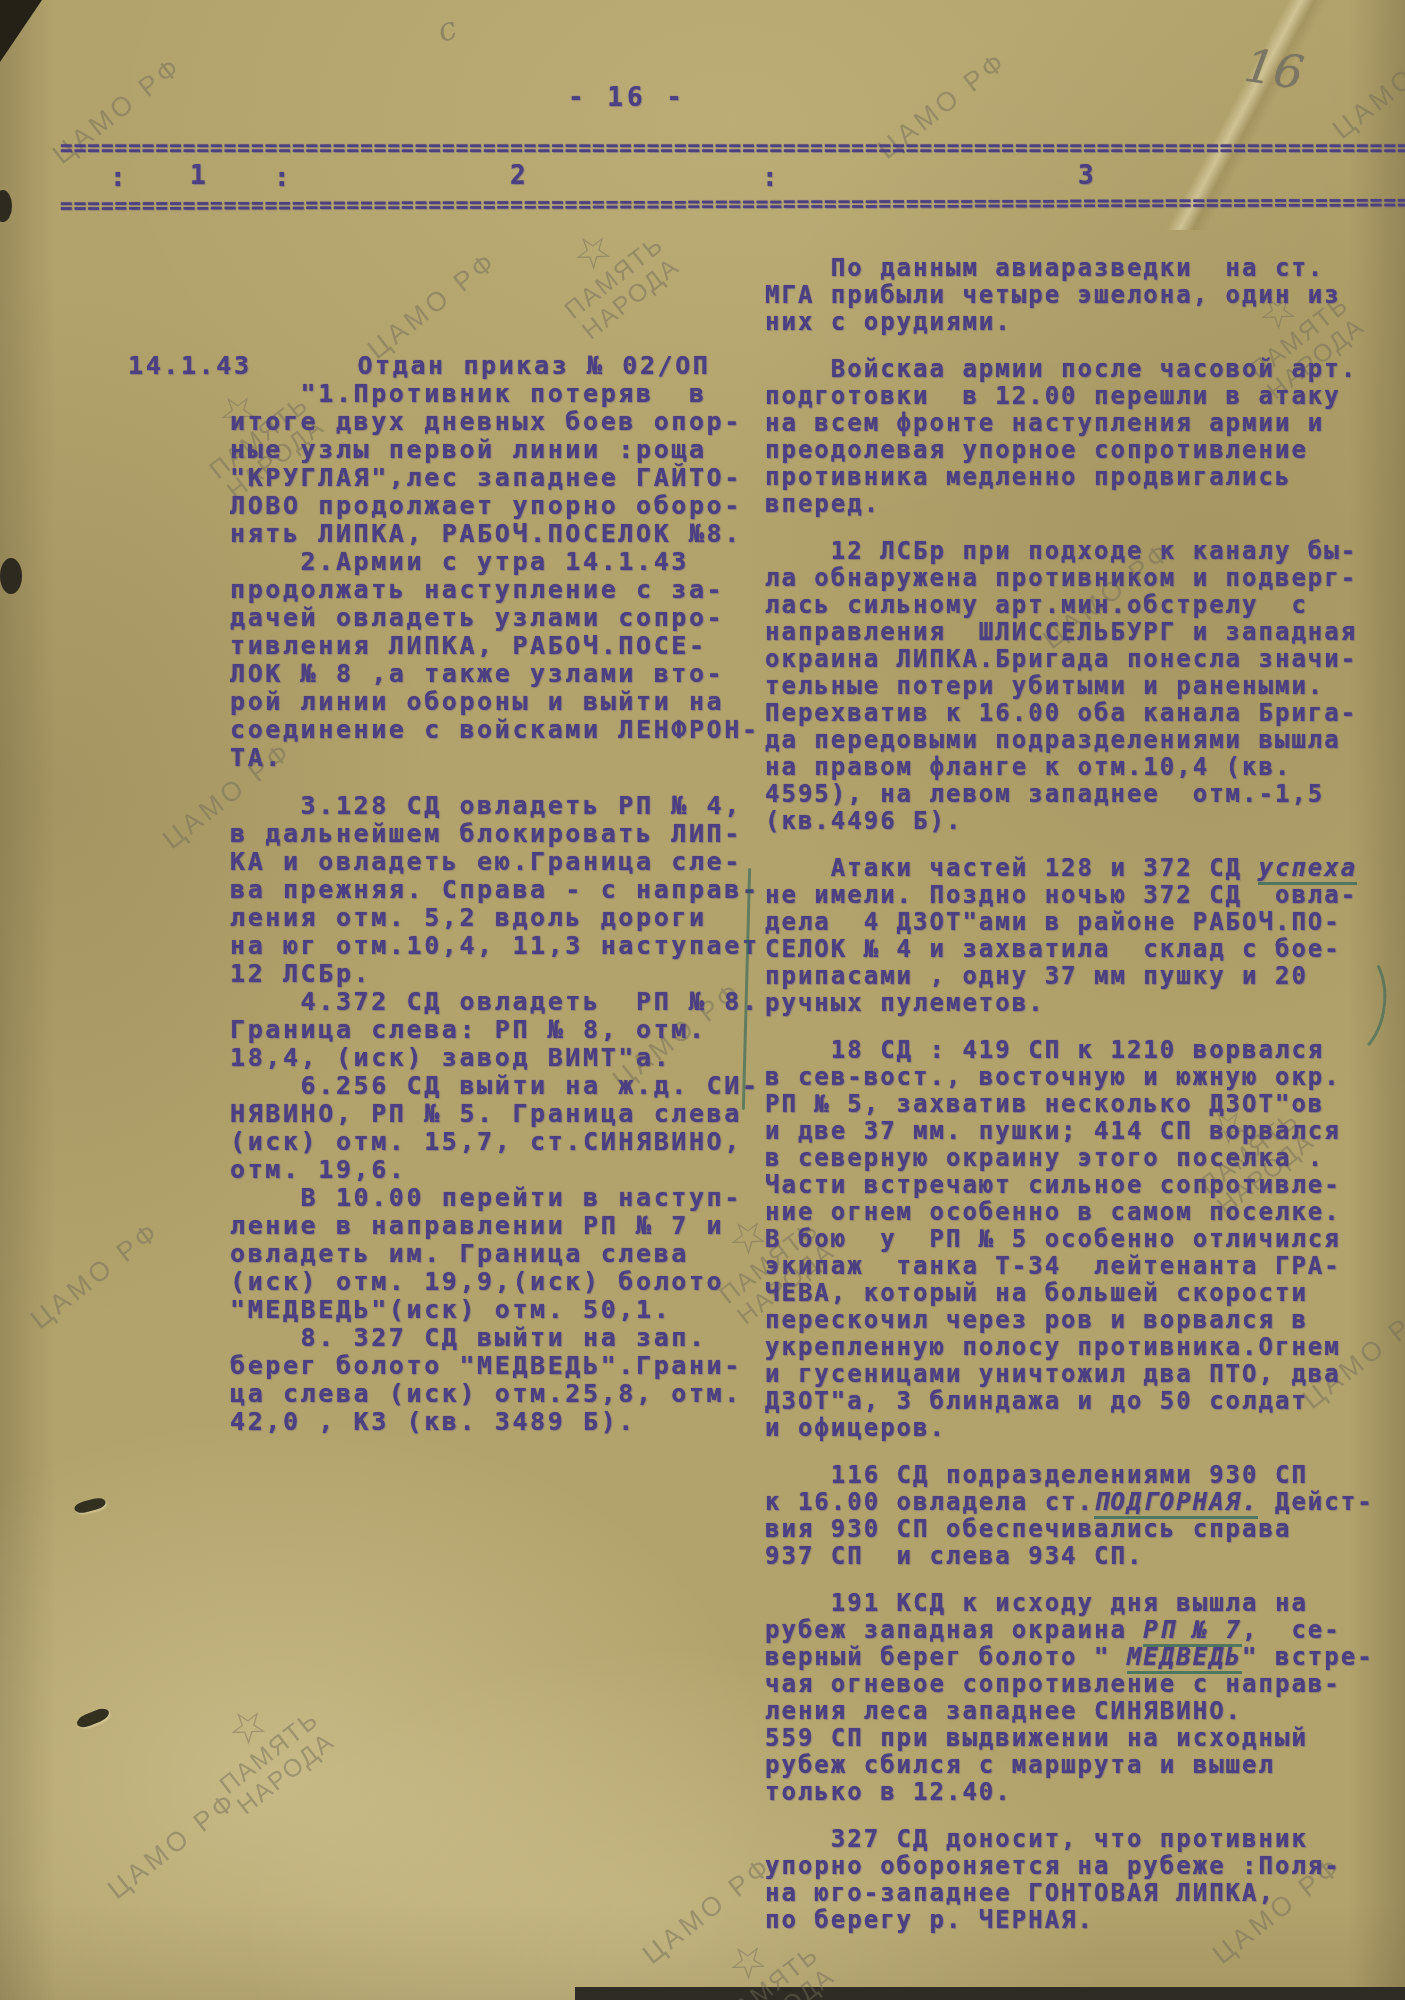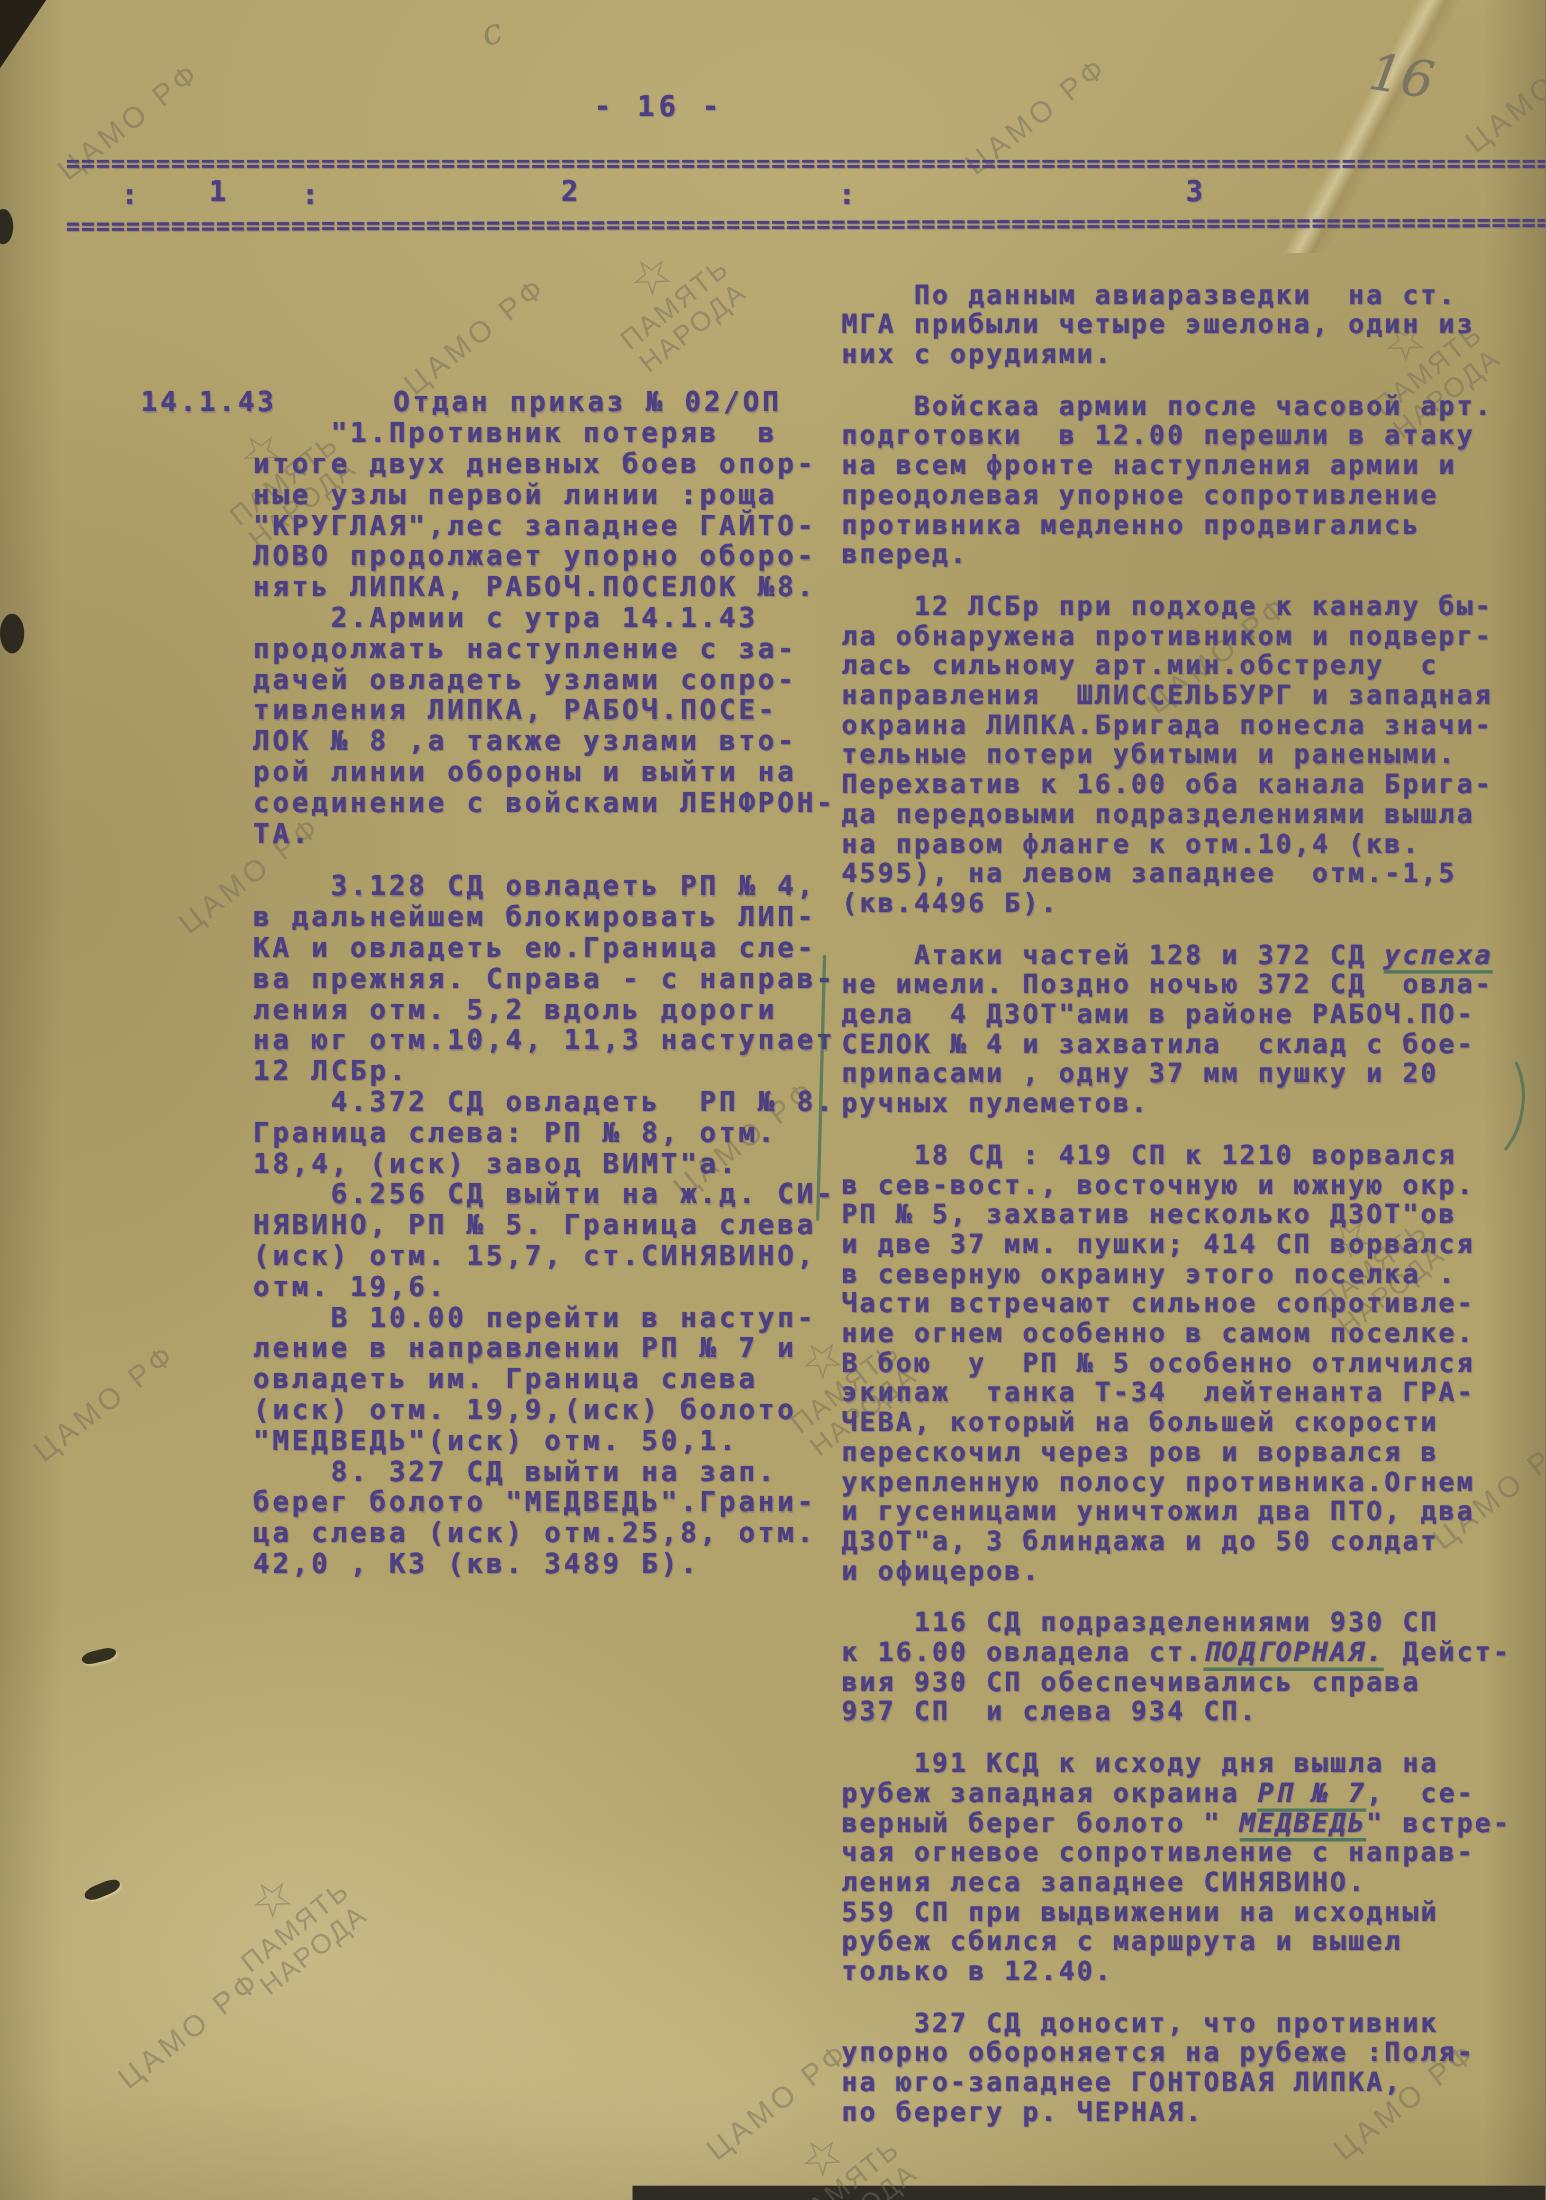--- a/index.html
+++ b/index.html
@@ -79,21 +79,21 @@
   <div class="wm wm-camo" style="left:600px;top:1020px;">ЦАМО РФ</div>
 
   <div class="wm wm-mem" style="left:545px;top:225px;"><span class="wm-star">☆</span><span>ПАМЯТЬ НАРОДА</span></div>
   <div class="wm wm-mem" style="left:1230px;top:285px;"><span class="wm-star">☆</span><span>ПАМЯТЬ НАРОДА</span></div>
   <div class="wm wm-mem" style="left:190px;top:385px;"><span class="wm-star">☆</span><span>ПАМЯТЬ НАРОДА</span></div>
   <div class="wm wm-mem" style="left:700px;top:1210px;"><span class="wm-star">☆</span><span>ПАМЯТЬ НАРОДА</span></div>
   <div class="wm wm-mem" style="left:1180px;top:1100px;"><span class="wm-star">☆</span><span>ПАМЯТЬ НАРОДА</span></div>
   <div class="wm wm-mem" style="left:200px;top:1700px;"><span class="wm-star">☆</span><span>ПАМЯТЬ НАРОДА</span></div>
   <div class="wm wm-mem" style="left:700px;top:1935px;"><span class="wm-star">☆</span><span>ПАМЯТЬ НАРОДА</span></div>
 
-  <div class="abs typed pagenum" style="left:540px;top:82px;">- 16 -</div>
+  <div class="abs typed pagenum" style="left:568px;top:82px;">- 16 -</div>
   <div class="abs handwritten" style="left:1245px;top:42px;">16</div>
 
   <div class="abs typed ruling" style="left:60px;top:136px;">==============================================================================================================</div>
   <div class="abs typed ruling" style="left:60px;top:192px;transform:rotate(-0.15deg);">==============================================================================================================</div>
   <span class="abs typed hdr-num" style="left:110px;top:162px;">:</span>
   <span class="abs typed hdr-num" style="left:190px;top:160px;">1</span>
   <span class="abs typed hdr-num" style="left:274px;top:162px;">:</span>
   <span class="abs typed hdr-num" style="left:510px;top:160px;">2</span>
   <span class="abs typed hdr-num" style="left:762px;top:162px;">:</span>
   <span class="abs typed hdr-num" style="left:1078px;top:160px;">3</span>

